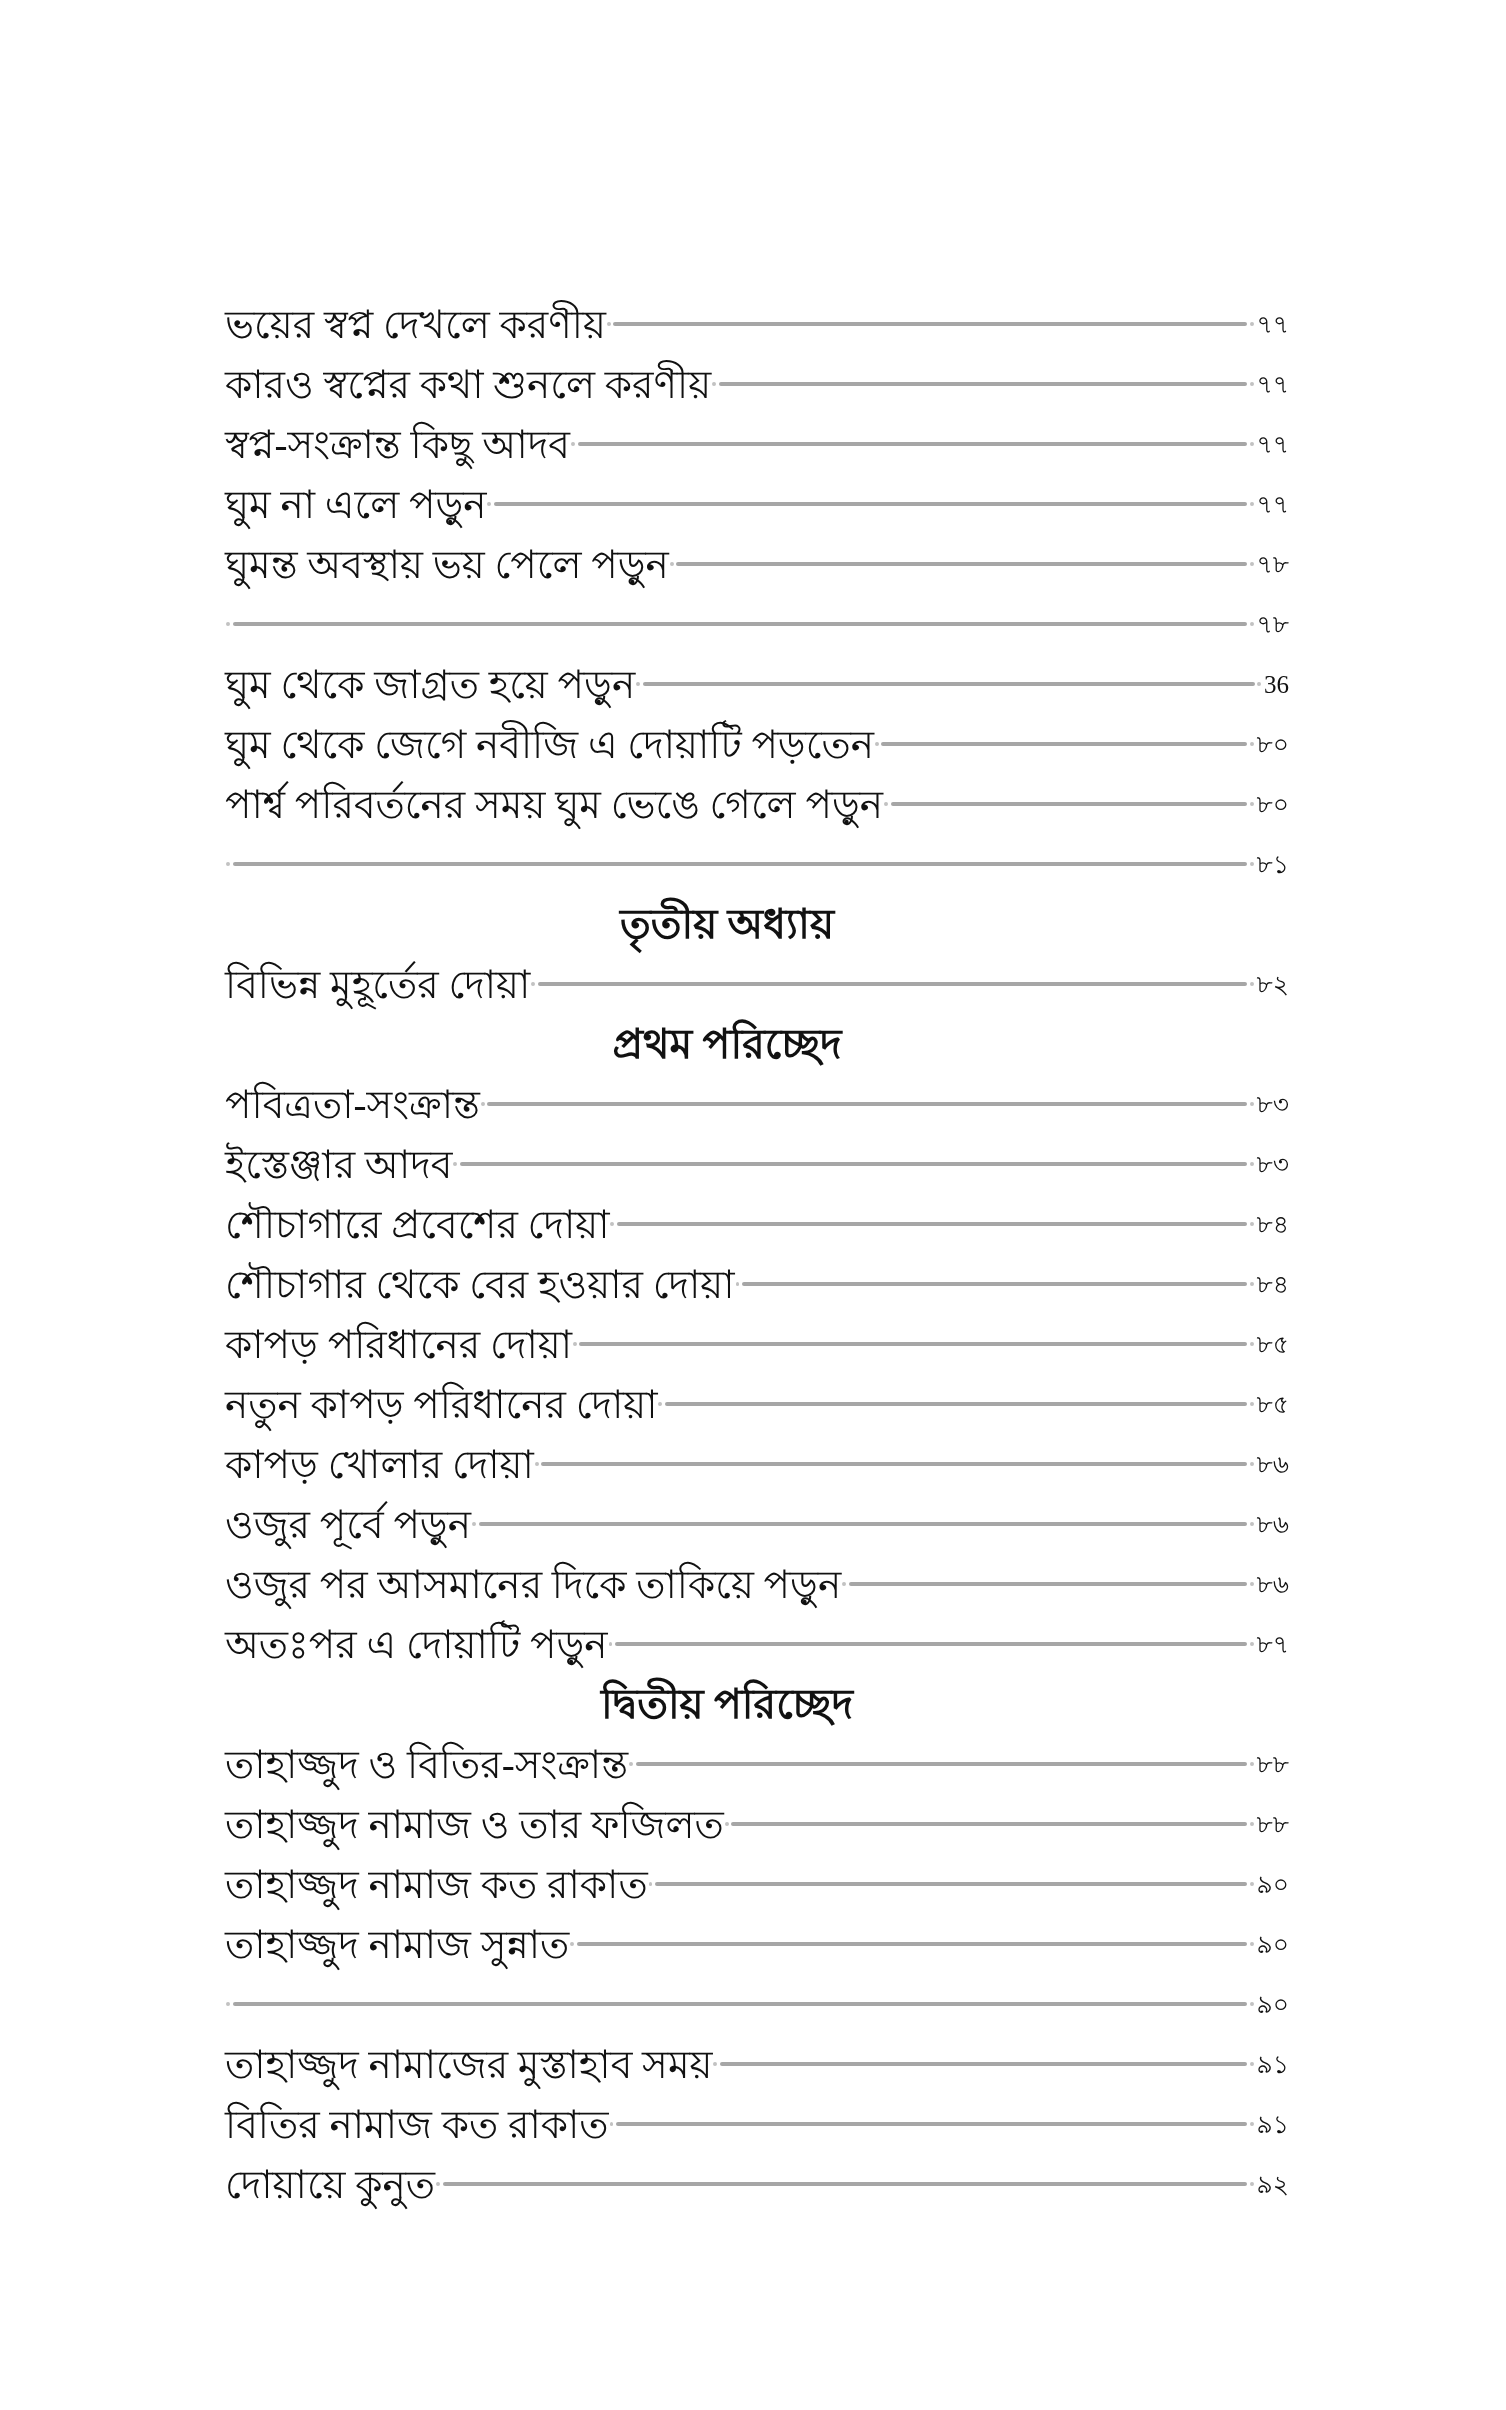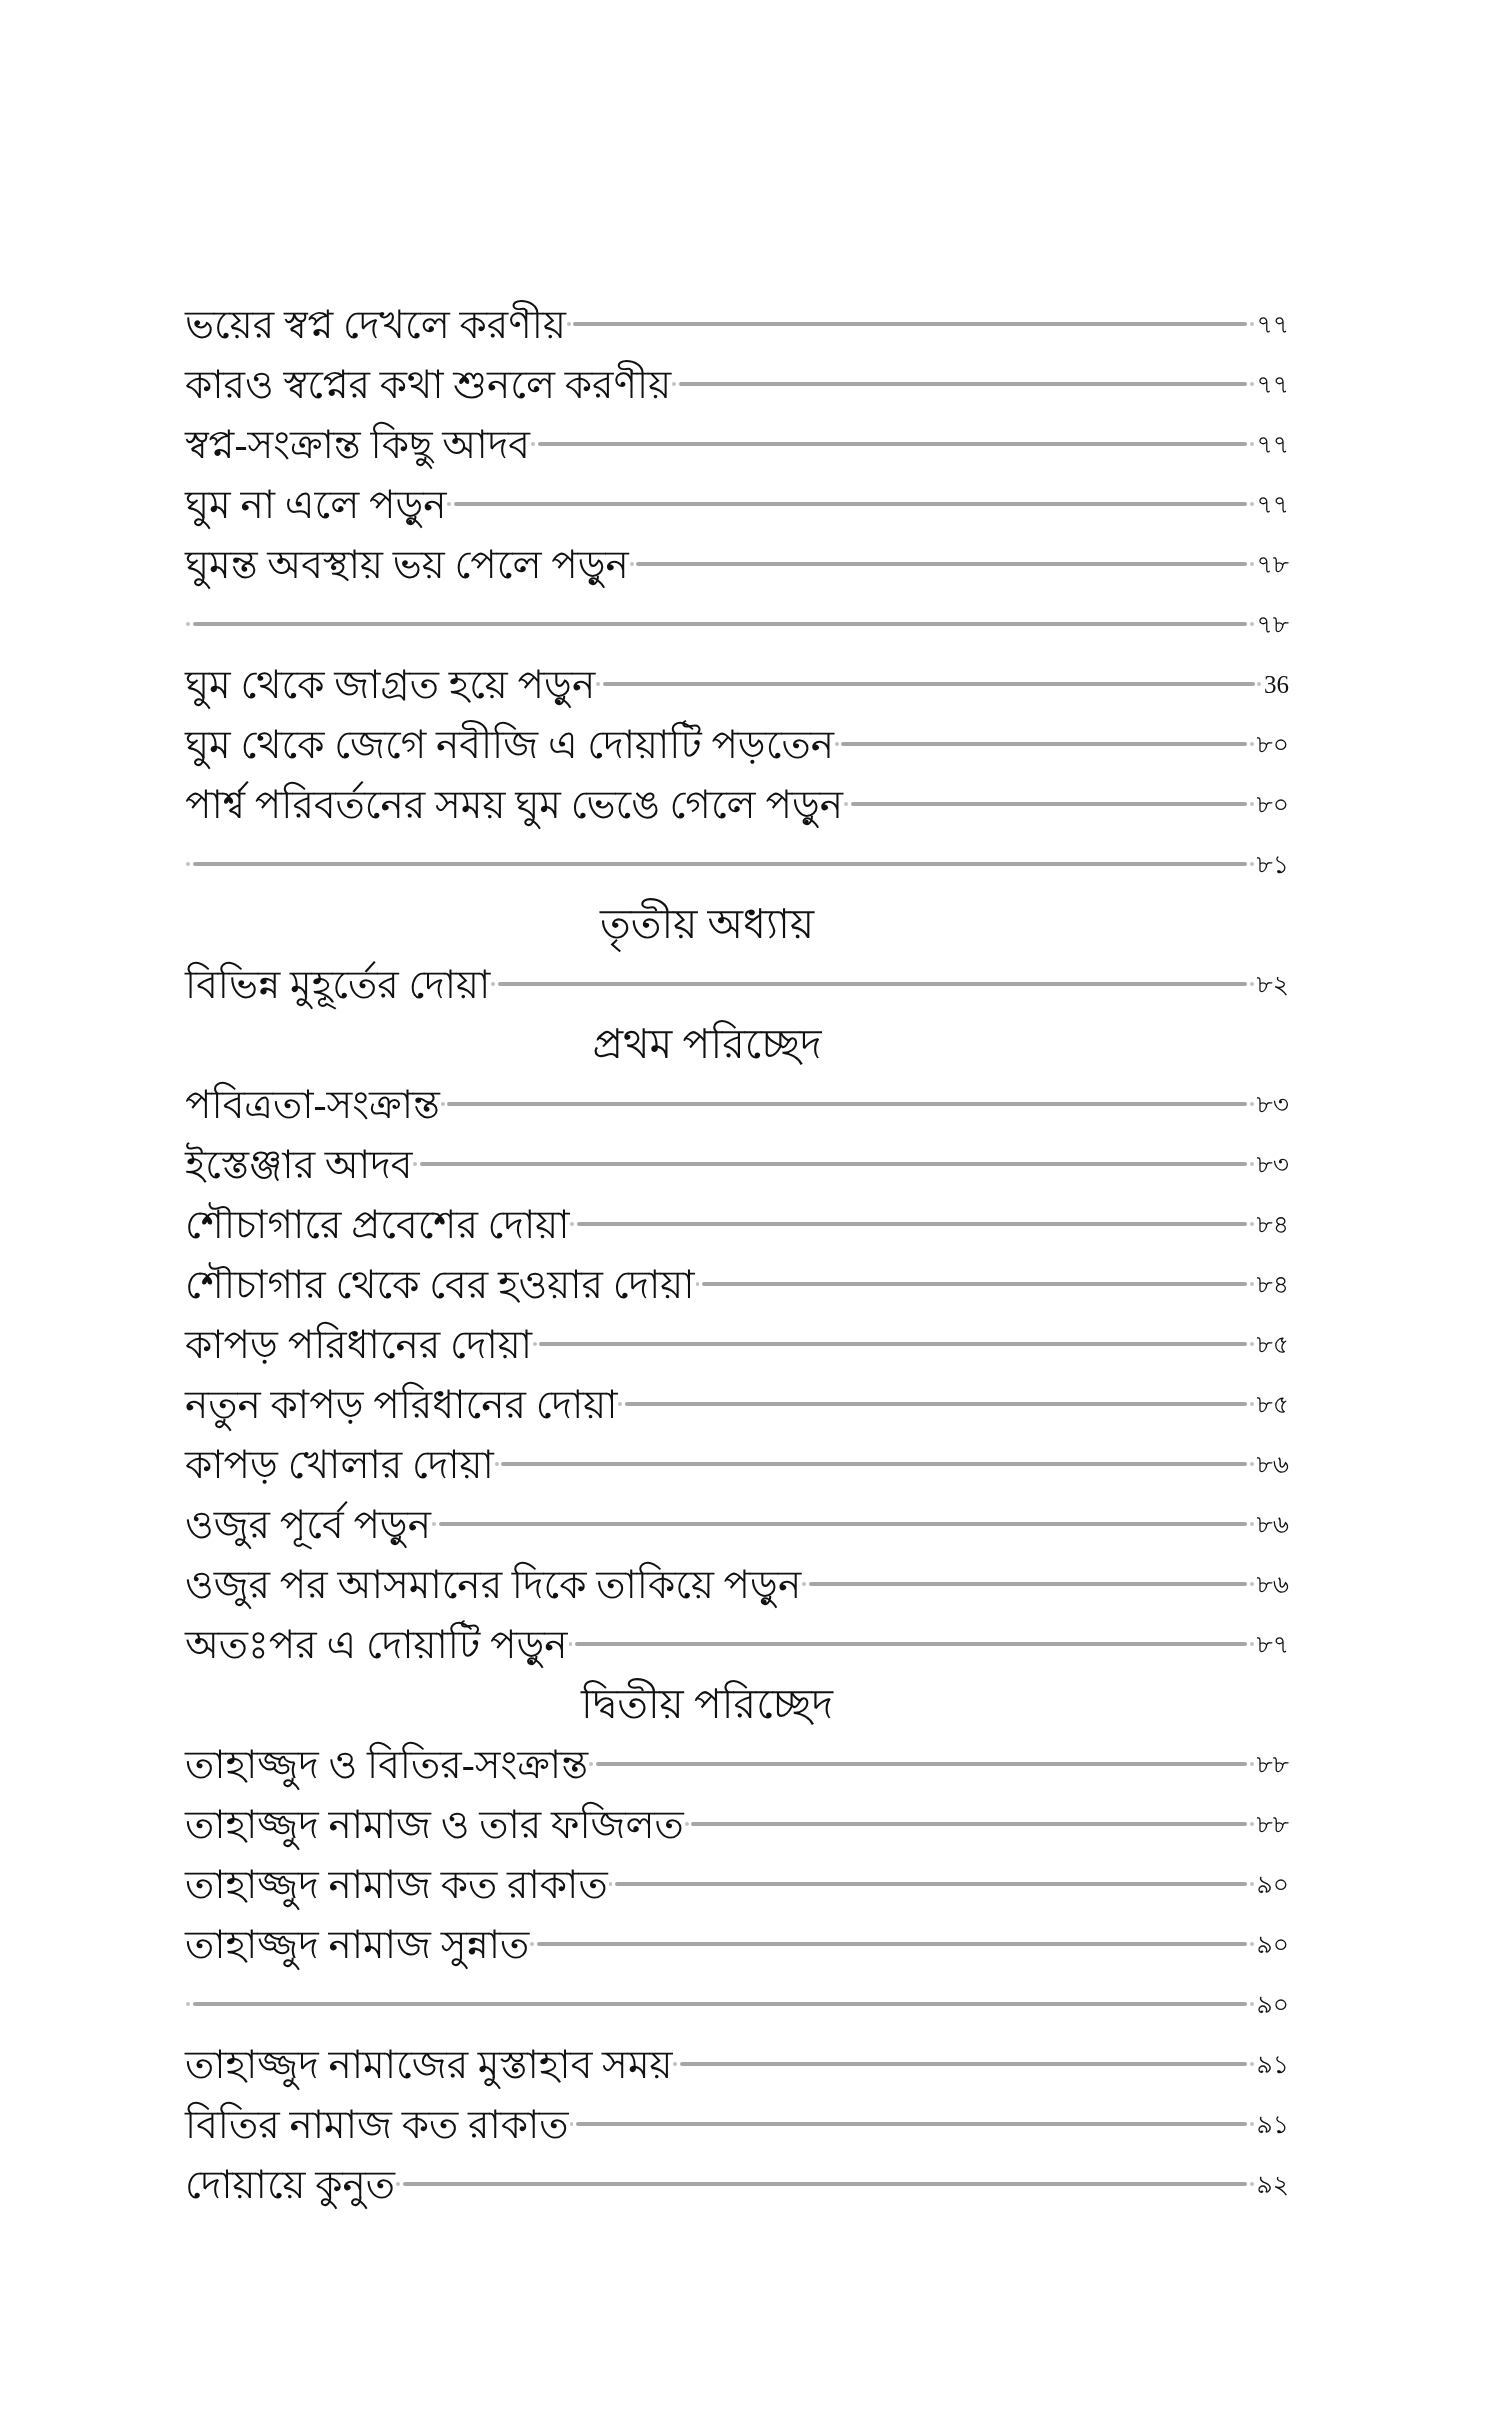--- a/index.html
+++ b/index.html
@@ -22,27 +22,28 @@
     top: 294px;
     list-style: none;
     margin: 0;
     padding: 0;
   }
   .toc-line {
     height: 60px;
     display: flex;
     align-items: center;
     white-space: nowrap;
+    margin-left: 40px;
   }
   .toc-line.heading {
     display: block;
     text-align: center;
     margin-right: 60px;           
     font-size: 41px;
-    font-weight: normal;
+    font-weight: bold;
     line-height: 60px;
   }
   .entry-label {
     font-size: 39px;
     line-height: 1;
   }
   .leader {
     flex: 1 1 auto;
     height: 4.7px;
     background: #a6a6a6;

